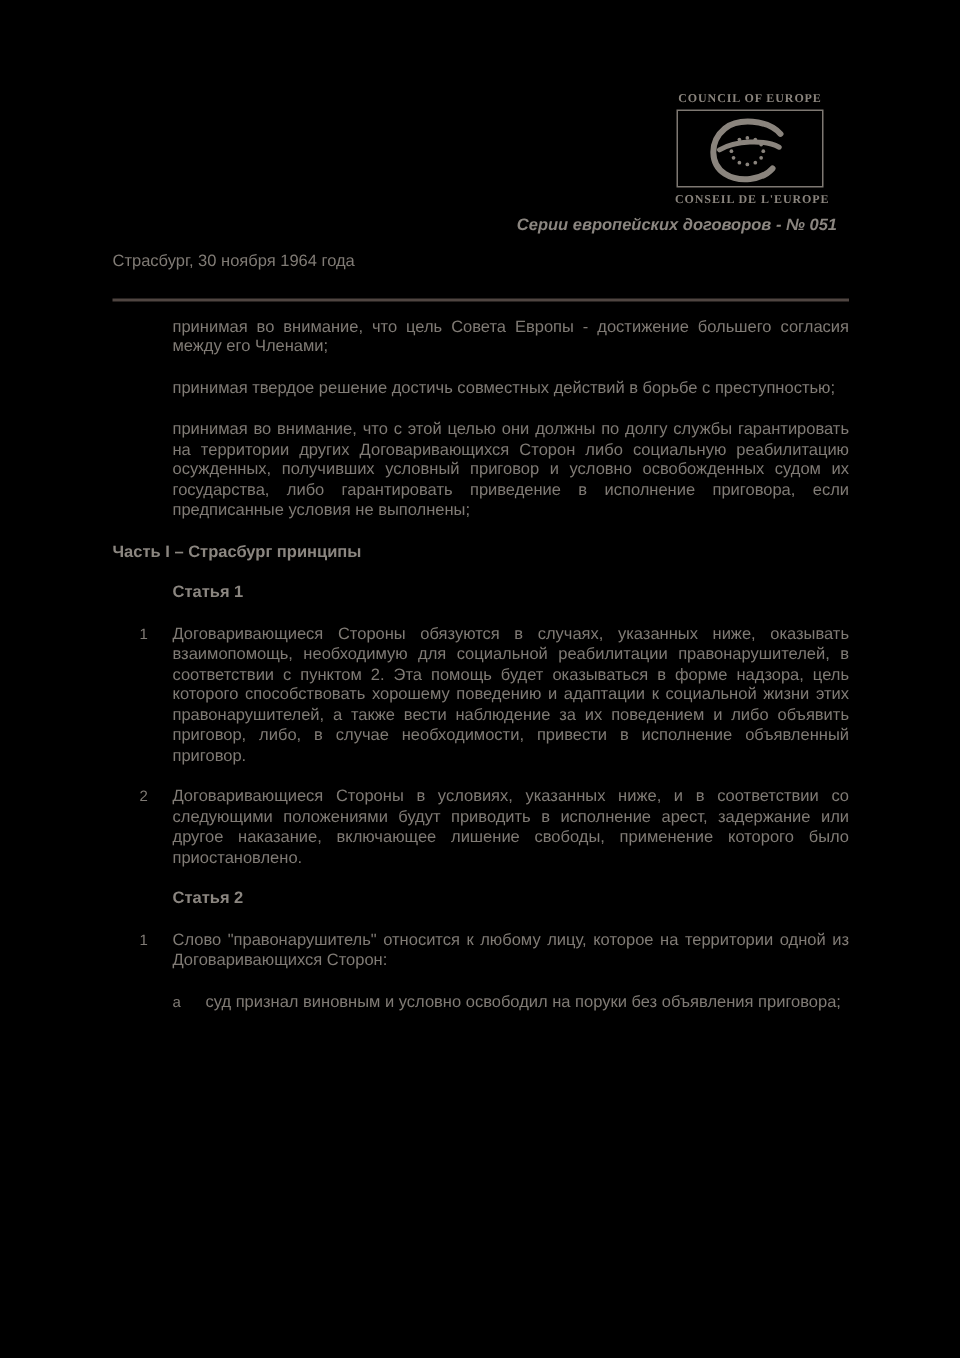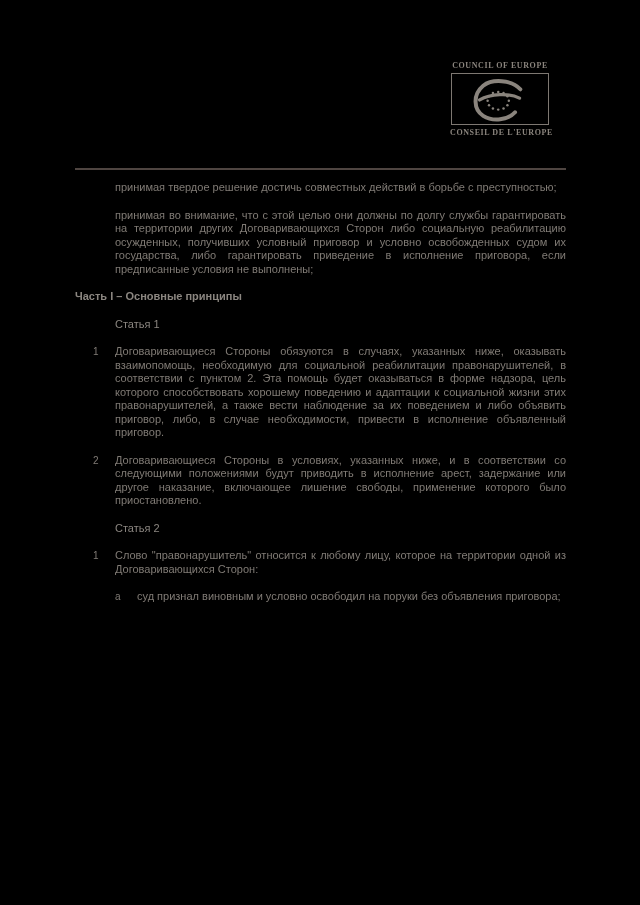--- a/index.html
+++ b/index.html
@@ -82,21 +82,21 @@
   .para.single { text-align: left; }
   .part-heading {
     margin: 6px 0 14px 0;
     font-size: 11px;
     font-weight: bold;
     color: #8b8680;
   }
   .article-heading {
     margin: 0 0 14px 40px;
     font-size: 11px;
-    font-weight: normal;
+    font-weight: bold;
     color: #8b8680;
   }
   .num-item {
     position: relative;
     margin: 0 0 14px 40px;
     text-align: justify;
   }
   .num-item .marker {
     position: absolute;
     left: -22px; top: 0;
@@ -140,32 +140,35 @@
           <circle cx="41" cy="19.3" r="1.4"></circle>
           <circle cx="47" cy="18" r="1.4"></circle>
           <circle cx="53" cy="19.3" r="1.4"></circle>
           <circle cx="57.4" cy="23" r="1.4"></circle>
         </g>
       </svg>
     </div>
     <div class="logo-caption">CONSEIL DE L'EUROPE</div>
   </div>
 
+  <div class="series">Серии европейских договоров - № 051</div>
 
   <div class="content">
 
 
+    <p class="place-date">Страсбург, 30 ноября 1964 года</p>
 
 
     <hr class="rule">
 
+    <p class="para">принимая во внимание, что цель Совета Европы - достижение большего согласия между его Членами;</p>
     <p class="para single">принимая твердое решение достичь совместных действий в борьбе с преступностью;</p>
     <p class="para">принимая во внимание, что с этой целью они должны по долгу службы гарантировать на территории других Договаривающихся Сторон либо социальную реабилитацию осужденных, получивших условный приговор и условно освобожденных судом их государства, либо гарантировать приведение в исполнение приговора, если предписанные условия не выполнены;</p>
 
-    <h2 class="part-heading">Часть I – Основные принципы</h2>
+    <h2 class="part-heading">Часть I – Страсбург принципы</h2>
 
     <h3 class="article-heading">Статья 1</h3>
 
     <div class="num-item">
       <span class="marker">1</span>
       <p>Договаривающиеся Стороны обязуются в случаях, указанных ниже, оказывать взаимопомощь, необходимую для социальной реабилитации правонарушителей, в соответствии с пунктом 2. Эта помощь будет оказываться в форме надзора, цель которого способствовать хорошему поведению и адаптации к социальной жизни этих правонарушителей, а также вести наблюдение за их поведением и либо объявить приговор, либо, в случае необходимости, привести в исполнение объявленный приговор.</p>
     </div>
 
     <div class="num-item">
       <span class="marker">2</span>

